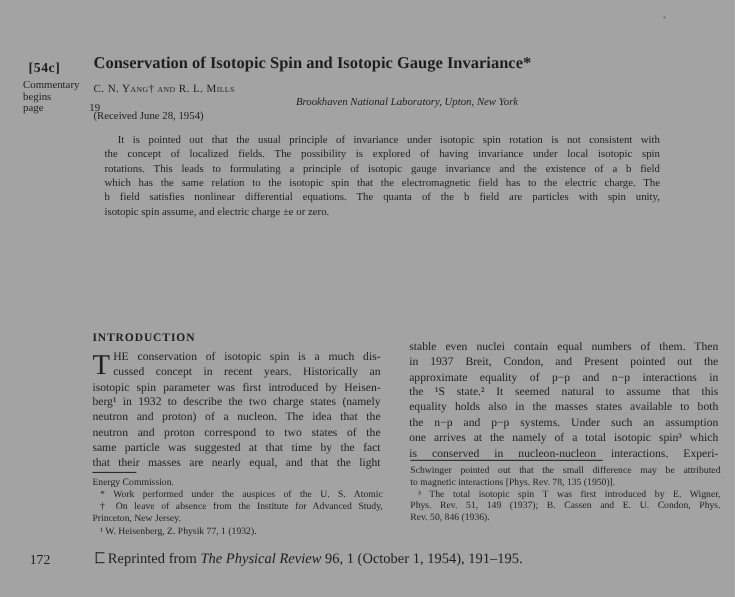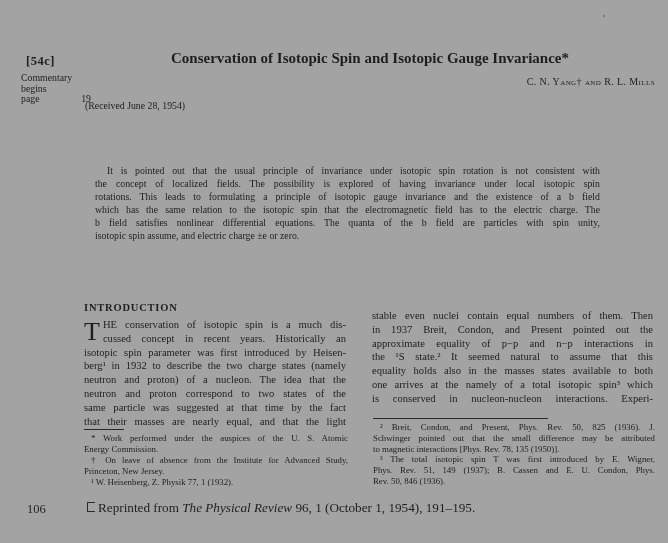--- a/index.html
+++ b/index.html
@@ -10,28 +10,28 @@
     color:#1e1e1e;
     -webkit-font-smoothing:antialiased;
   }
   .sheet { position:relative; width:668px; height:543px; background:#a3a3a3; overflow:hidden;padding-left:27px; }
 
   
   .ref-label { position:absolute; left:26px; top:54px; font-size:12.5px; font-weight:bold; letter-spacing:0.5px; }
   .margin-note { position:absolute; left:21px; top:73px; width:70px; font-size:9.8px; line-height:10.6px; }
 
   
-  .paper-title { position:absolute; left:85px; top:50px; width:570px; text-align:center; font-size:15px; font-weight:bold; }
-  .authors-line { position:absolute; left:85px; top:76px; width:570px; text-align:right; font-size:10px; font-variant:small-caps; letter-spacing:0.4px; }
+  .paper-title { position:absolute; left:85px; top:50px; width:570px; text-align:left; font-size:15px; font-weight:bold; }
+  .authors-line { position:absolute; left:85px; top:76px; width:570px; text-align:left; font-size:10px; font-variant:small-caps; letter-spacing:0.4px; }
   .affiliation-line { position:absolute; left:85px; top:87px; width:570px; text-align:center; font-size:9.8px; font-style:italic; }
   .received-line { position:absolute; left:85px; top:100px; width:570px; text-align:left; font-size:9.8px; }
 
   
   .abstract { position:absolute; left:95px; top:121px; width:505px; font-size:9.8px; line-height:13px; }
-  .abstract .line:first-child { text-indent:12px;margin-top:43px; }
+  .abstract .line:first-child { text-indent:12px; }
   .abstract .line:last-child { text-align-last:left; }
 
   
   .line { text-align:justify; text-align-last:justify; }
 
   
   .section-heading { position:absolute; left:84px; top:302px; width:262px; text-align:left; font-size:10.5px; font-weight:bold; letter-spacing:0.8px; }
   .col-left { position:absolute; left:84px; top:318px; width:262px; font-size:10.6px; line-height:13.8px; }
   .col-right { position:absolute; left:372px; top:309px; width:281px; font-size:10.6px; line-height:13.8px; }
   .drop-cap { float:left; font-size:26px; line-height:25px; padding:1px 3px 0 0; font-weight:normal; }
@@ -63,20 +63,21 @@
 
   <div class="ref-label">[54c]</div>
   <div class="margin-note">
       <div class="line">Commentary</div>
       <div class="line">begins</div>
       <div class="line">page 19</div>
     </div>
 
   <div class="paper-title">Conservation of Isotopic Spin and Isotopic Gauge Invariance*</div>
   <div class="authors-line">C. N. Yang† and R. L. Mills</div>
+  <div class="affiliation-line">Brookhaven National Laboratory, Upton, New York</div>
   <div class="received-line">(Received June 28, 1954)</div>
 
   <div class="abstract">
       <div class="line">It is pointed out that the usual principle of invariance under isotopic spin rotation is not consistent with</div>
       <div class="line">the concept of localized fields. The possibility is explored of having invariance under local isotopic spin</div>
       <div class="line">rotations. This leads to formulating a principle of isotopic gauge invariance and the existence of a b field</div>
       <div class="line">which has the same relation to the isotopic spin that the electromagnetic field has to the electric charge. The</div>
       <div class="line">b field satisfies nonlinear differential equations. The quanta of the b field are particles with spin unity,</div>
       <div class="line">isotopic spin assume, and electric charge ±e or zero.</div>
     </div>
@@ -87,42 +88,42 @@
     <span class="drop-cap">T</span>
     <span><div class="line">HE conservation of isotopic spin is a much dis-</div><div class="line">cussed concept in recent years. Historically an</div><div class="line">isotopic spin parameter was first introduced by Heisen-</div><div class="line">berg¹ in 1932 to describe the two charge states (namely</div><div class="line">neutron and proton) of a nucleon. The idea that the</div><div class="line">neutron and proton correspond to two states of the</div><div class="line">same particle was suggested at that time by the fact</div><div class="line">that their masses are nearly equal, and that the light</div></span>
   </div>
 
   <div class="col-right">
       <div class="line">stable even nuclei contain equal numbers of them. Then</div>
       <div class="line">in 1937 Breit, Condon, and Present pointed out the</div>
       <div class="line">approximate equality of p−p and n−p interactions in</div>
       <div class="line">the ¹S state.² It seemed natural to assume that this</div>
       <div class="line">equality holds also in the masses states available to both</div>
+      <div class="line">the n−p and p−p systems. Under such an assumption</div>
       <div class="line">one arrives at the namely of a total isotopic spin³ which</div>
       <div class="line">is conserved in nucleon-nucleon interactions. Experi-</div>
     </div>
 
   <div class="fn-rule-left"></div>
   <div class="footnotes-left">
+      <div class="fn-line fn-last">Energy Commission.</div>
       <div class="fn-line fn-first">* Work performed under the auspices of the U. S. Atomic</div>
-      <div class="fn-line fn-last">Energy Commission.</div>
       <div class="fn-line fn-first">† On leave of absence from the Institute for Advanced Study,</div>
       <div class="fn-line fn-last">Princeton, New Jersey.</div>
       <div class="fn-line fn-first fn-last">¹ W. Heisenberg, Z. Physik 77, 1 (1932).</div>
     </div>
 
   <div class="fn-rule-right"></div>
   <div class="footnotes-right">
-      <div class="fn-line fn-first">² Breit, Condon, and Present, Phys. Rev. 50, 825 (1936). J.</div>
       <div class="fn-line">Schwinger pointed out that the small difference may be attributed</div>
       <div class="fn-line fn-last">to magnetic interactions [Phys. Rev. 78, 135 (1950)].</div>
       <div class="fn-line fn-first">³ The total isotopic spin T was first introduced by E. Wigner,</div>
       <div class="fn-line">Phys. Rev. 51, 149 (1937); B. Cassen and E. U. Condon, Phys.</div>
       <div class="fn-line fn-last">Rev. 50, 846 (1936).</div>
     </div>
 
-  <div class="page-number">106</div>
+  <div class="page-number">172</div>
 
   <div class="reprint-line">
     <span class="reprint-box"></span><span>Reprinted from </span><span class="journal">The Physical Review</span><span> 96, 1 (October 1, 1954), 191–195.</span>
   </div>
 
 </div>
 
 </body></html>

